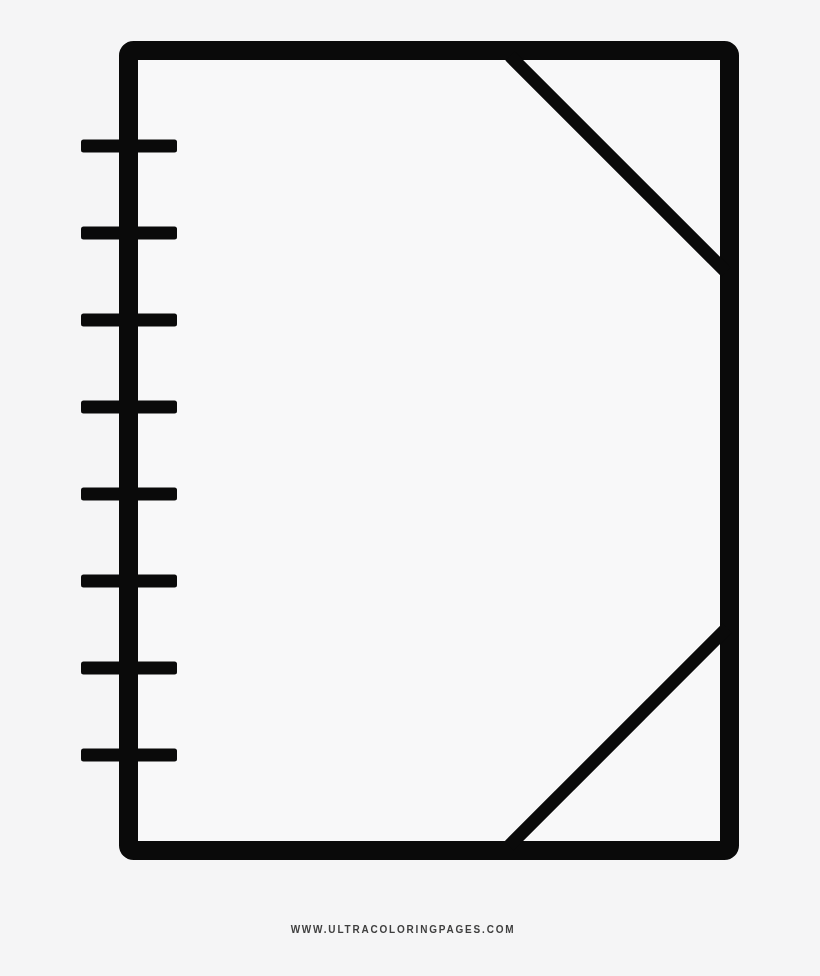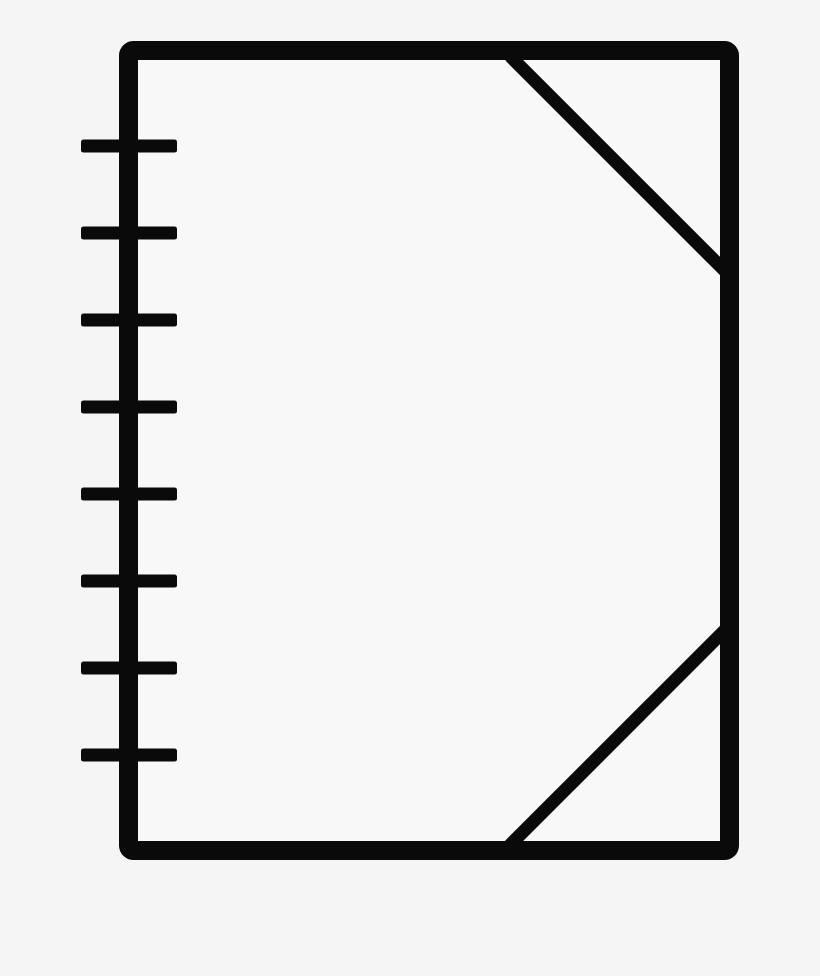--- a/index.html
+++ b/index.html
@@ -68,14 +68,15 @@
         <rect x="81" y="313.5" width="96" height="13" rx="2.5" fill="var(--line)"></rect>
         <rect x="81" y="400.5" width="96" height="13" rx="2.5" fill="var(--line)"></rect>
         <rect x="81" y="487.5" width="96" height="13" rx="2.5" fill="var(--line)"></rect>
         <rect x="81" y="574.5" width="96" height="13" rx="2.5" fill="var(--line)"></rect>
         <rect x="81" y="661.5" width="96" height="13" rx="2.5" fill="var(--line)"></rect>
         <rect x="81" y="748.5" width="96" height="13" rx="2.5" fill="var(--line)"></rect>
       </g>
     </svg>
   </div>
 
+  <div class="watermark">WWW.ULTRACOLORINGPAGES.COM</div>
 
 </div>
 
 </body></html>

